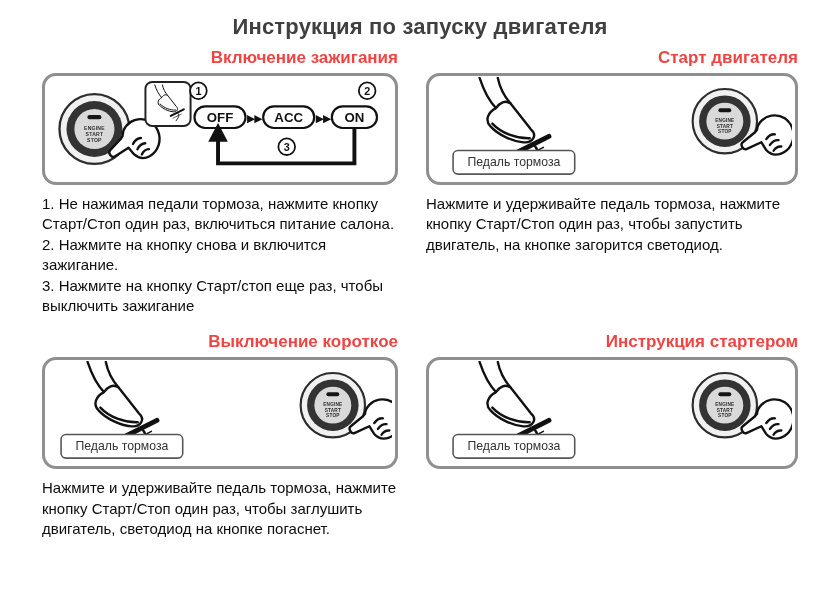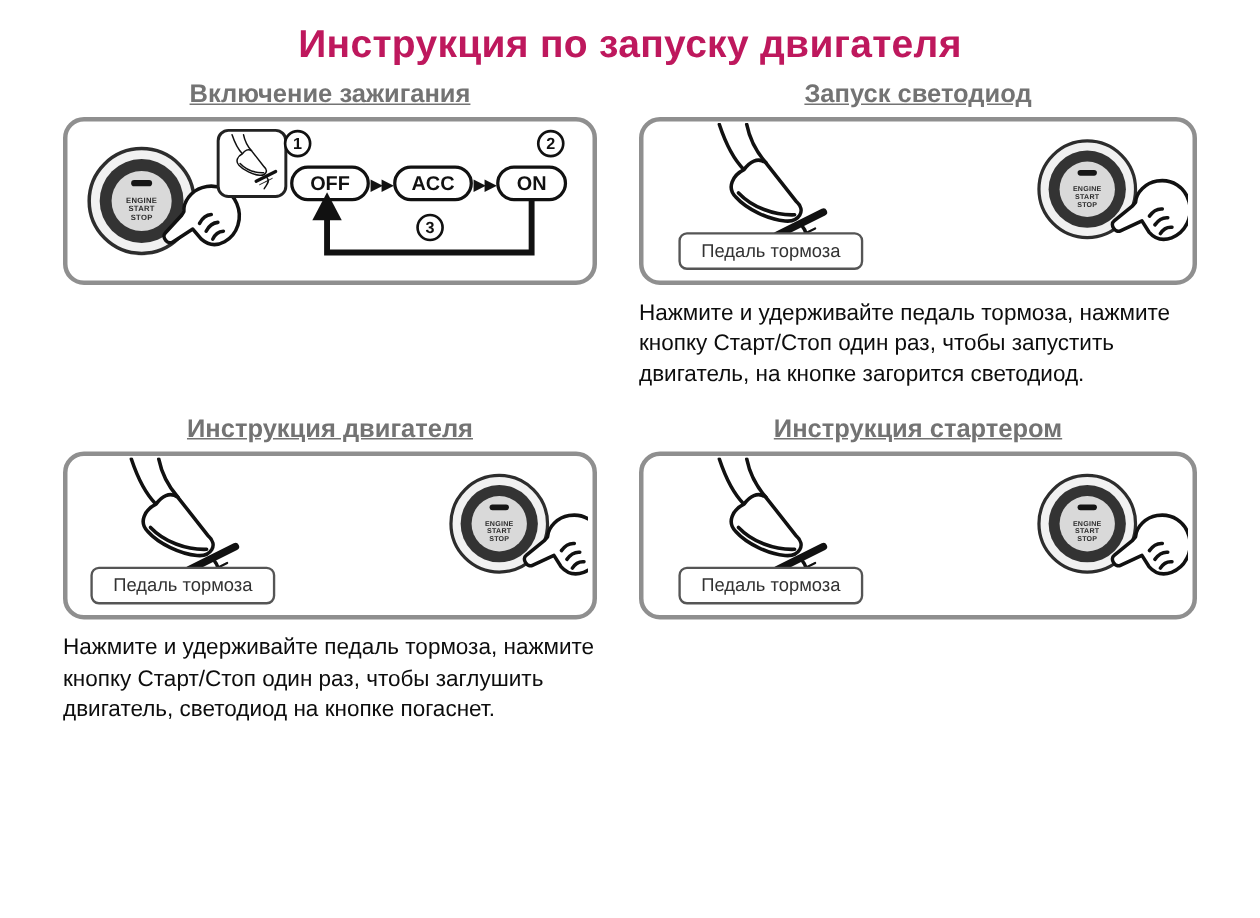--- a/index.html
+++ b/index.html
@@ -4,31 +4,30 @@
 <style>
   * { margin:0; padding:0; box-sizing:border-box; }
   html,body { background:#fff; }
   body {
     width:840px; height:612px; overflow:hidden;
     font-family:"Liberation Sans","DejaVu Sans",sans-serif;
     color:#0d0d0d;
   }
   .page { width:840px; height:612px; padding:14px 18px 0 18px; }
   .title {
-    font-size:26px; font-weight:bold; text-align:center; color:#be185d;
+    font-size:22px; font-weight:bold; text-align:center; color:#404040;
     letter-spacing:0.2px; margin-bottom:8px;
   }
   .grid {
     display:grid; grid-template-columns:356px 372px;
     column-gap:28px; row-gap:16px; justify-content:center;
   }
   .cell h2 {
-    font-size:17px; font-weight:bold; text-align:center; color:#737373;
+    font-size:17px; font-weight:bold; text-align:right; color:#ef4444;
     margin-bottom:5px;
-    text-decoration:underline;
   }
   .figure {
     border:3px solid #8f8f8f; border-radius:14px; height:112px;
     background:#fff; padding:1px 3px;
   }
   .figure svg { width:100%; height:100%; display:block; }
   .body {
     font-size:15px; line-height:1.36; margin-top:9px;
     white-space:pre-line; color:#0d0d0d;
   }
@@ -115,24 +114,27 @@
             <text x="309" y="45.5" class="pill">ON</text>
           </g>
           <path d="M309,52 L309,88 L170,88 L170,64" fill="none" stroke="#111" stroke-width="4"></path>
           <path d="M160,66 L180,66 L170,47 Z" fill="#111"></path>
           <g>
             <circle cx="240" cy="71" r="8.5" fill="#fff" stroke="#111" stroke-width="1.8"></circle>
             <text x="240" y="75" class="num">3</text>
           </g>
         </svg>
       </div>
+      <p class="body">1. Не нажимая педали тормоза, нажмите кнопку Старт/Стоп один раз, включиться питание салона.
+2. Нажмите на кнопку снова и включится зажигание.
+3. Нажмите на кнопку Старт/стоп еще раз, чтобы выключить зажигание</p>
     </section>
 
     <section class="cell">
-      <h2>Запуск светодиод</h2>
+      <h2>Старт двигателя</h2>
       <div class="figure">
         <svg viewBox="0 0 344 106" preserveAspectRatio="xMidYMid meet">
           <g transform="translate(24,1) scale(0.93)">
             <use href="#sym-foot"></use>
           </g>
           <g>
             <rect x="10" y="75" width="124" height="24" rx="5" fill="#fff" stroke="#555" stroke-width="1.6"></rect>
             <text x="72" y="91" class="pedal">Педаль тормоза</text>
           </g>
           <g transform="translate(252,10) scale(0.875)">
@@ -140,21 +142,21 @@
           </g>
           <g transform="translate(293,60) rotate(-32)">
             <use href="#sym-hand"></use>
           </g>
         </svg>
       </div>
       <p class="body">Нажмите и удерживайте педаль тормоза, нажмите кнопку Старт/Стоп один раз, чтобы запустить двигатель, на кнопке загорится светодиод.</p>
     </section>
 
     <section class="cell">
-      <h2>Инструкция двигателя</h2>
+      <h2>Выключение короткое</h2>
       <div class="figure">
         <svg viewBox="0 0 344 106" preserveAspectRatio="xMidYMid meet">
           <g transform="translate(24,1) scale(0.93)">
             <use href="#sym-foot"></use>
           </g>
           <g>
             <rect x="10" y="75" width="124" height="24" rx="5" fill="#fff" stroke="#555" stroke-width="1.6"></rect>
             <text x="72" y="91" class="pedal">Педаль тормоза</text>
           </g>
           <g transform="translate(252,10) scale(0.875)">

